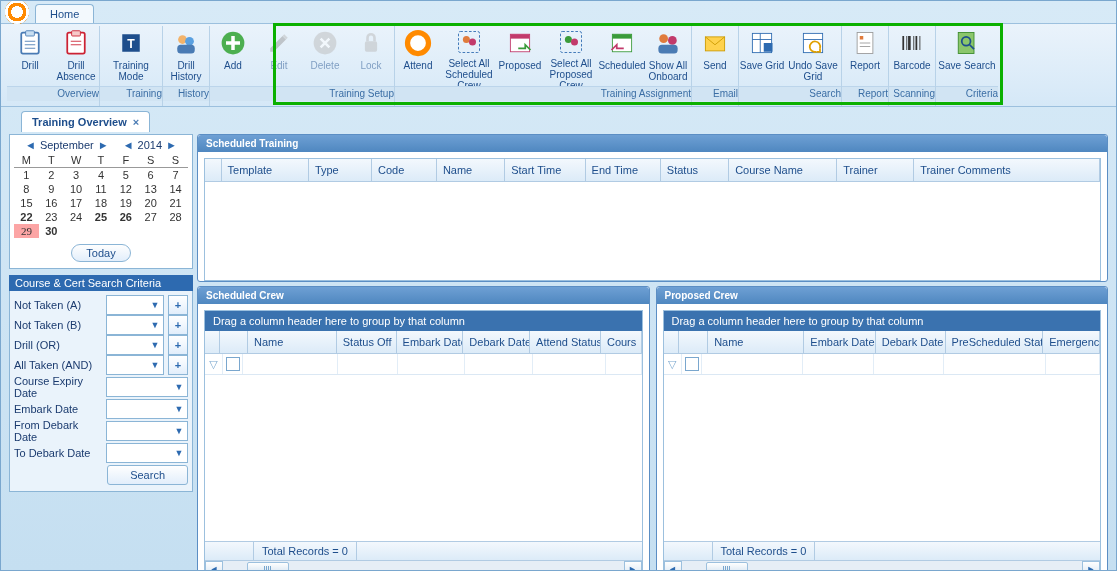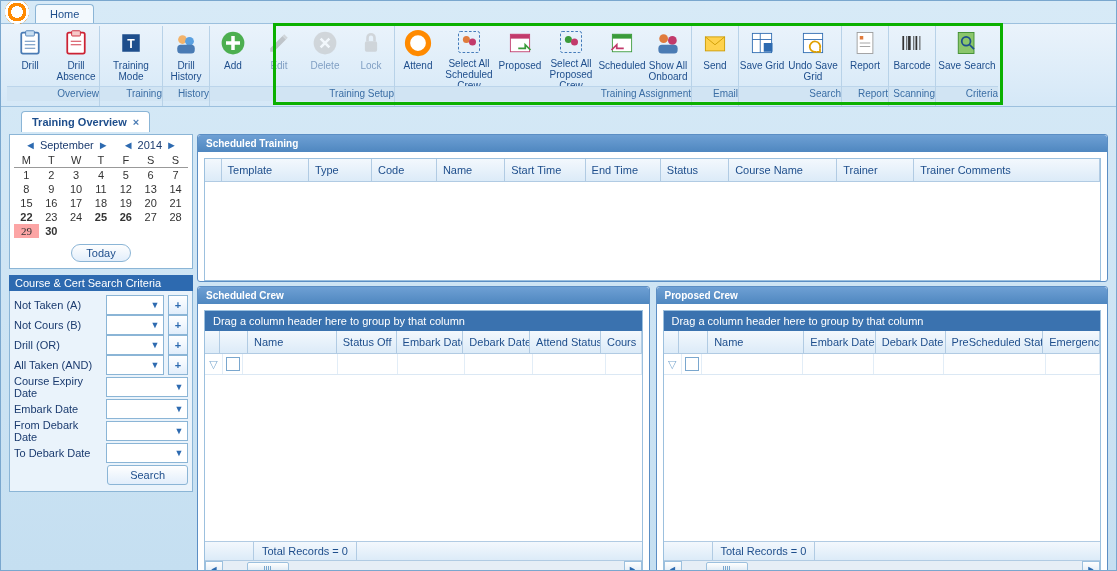--- a/index.html
+++ b/index.html
@@ -439,21 +439,21 @@
         <div class="criteria-title">Course &amp; Cert Search Criteria</div>
         <div class="criteria-body" id="criteria-body">
             <div class="crit-row">
               <div class="crit-label">Not Taken (A)</div>
               <div class="crit-input">
                 <div class="dd">▼</div>
               </div>
               <div class="plus-btn">+</div>
             </div>
             <div class="crit-row">
-              <div class="crit-label">Not Cours (B)</div>
+              <div class="crit-label">Not Taken (B)</div>
               <div class="crit-input">
                 <div class="dd">▼</div>
               </div>
               <div class="plus-btn">+</div>
             </div>
             <div class="crit-row">
               <div class="crit-label">Drill (OR)</div>
               <div class="crit-input">
                 <div class="dd">▼</div>
               </div>

